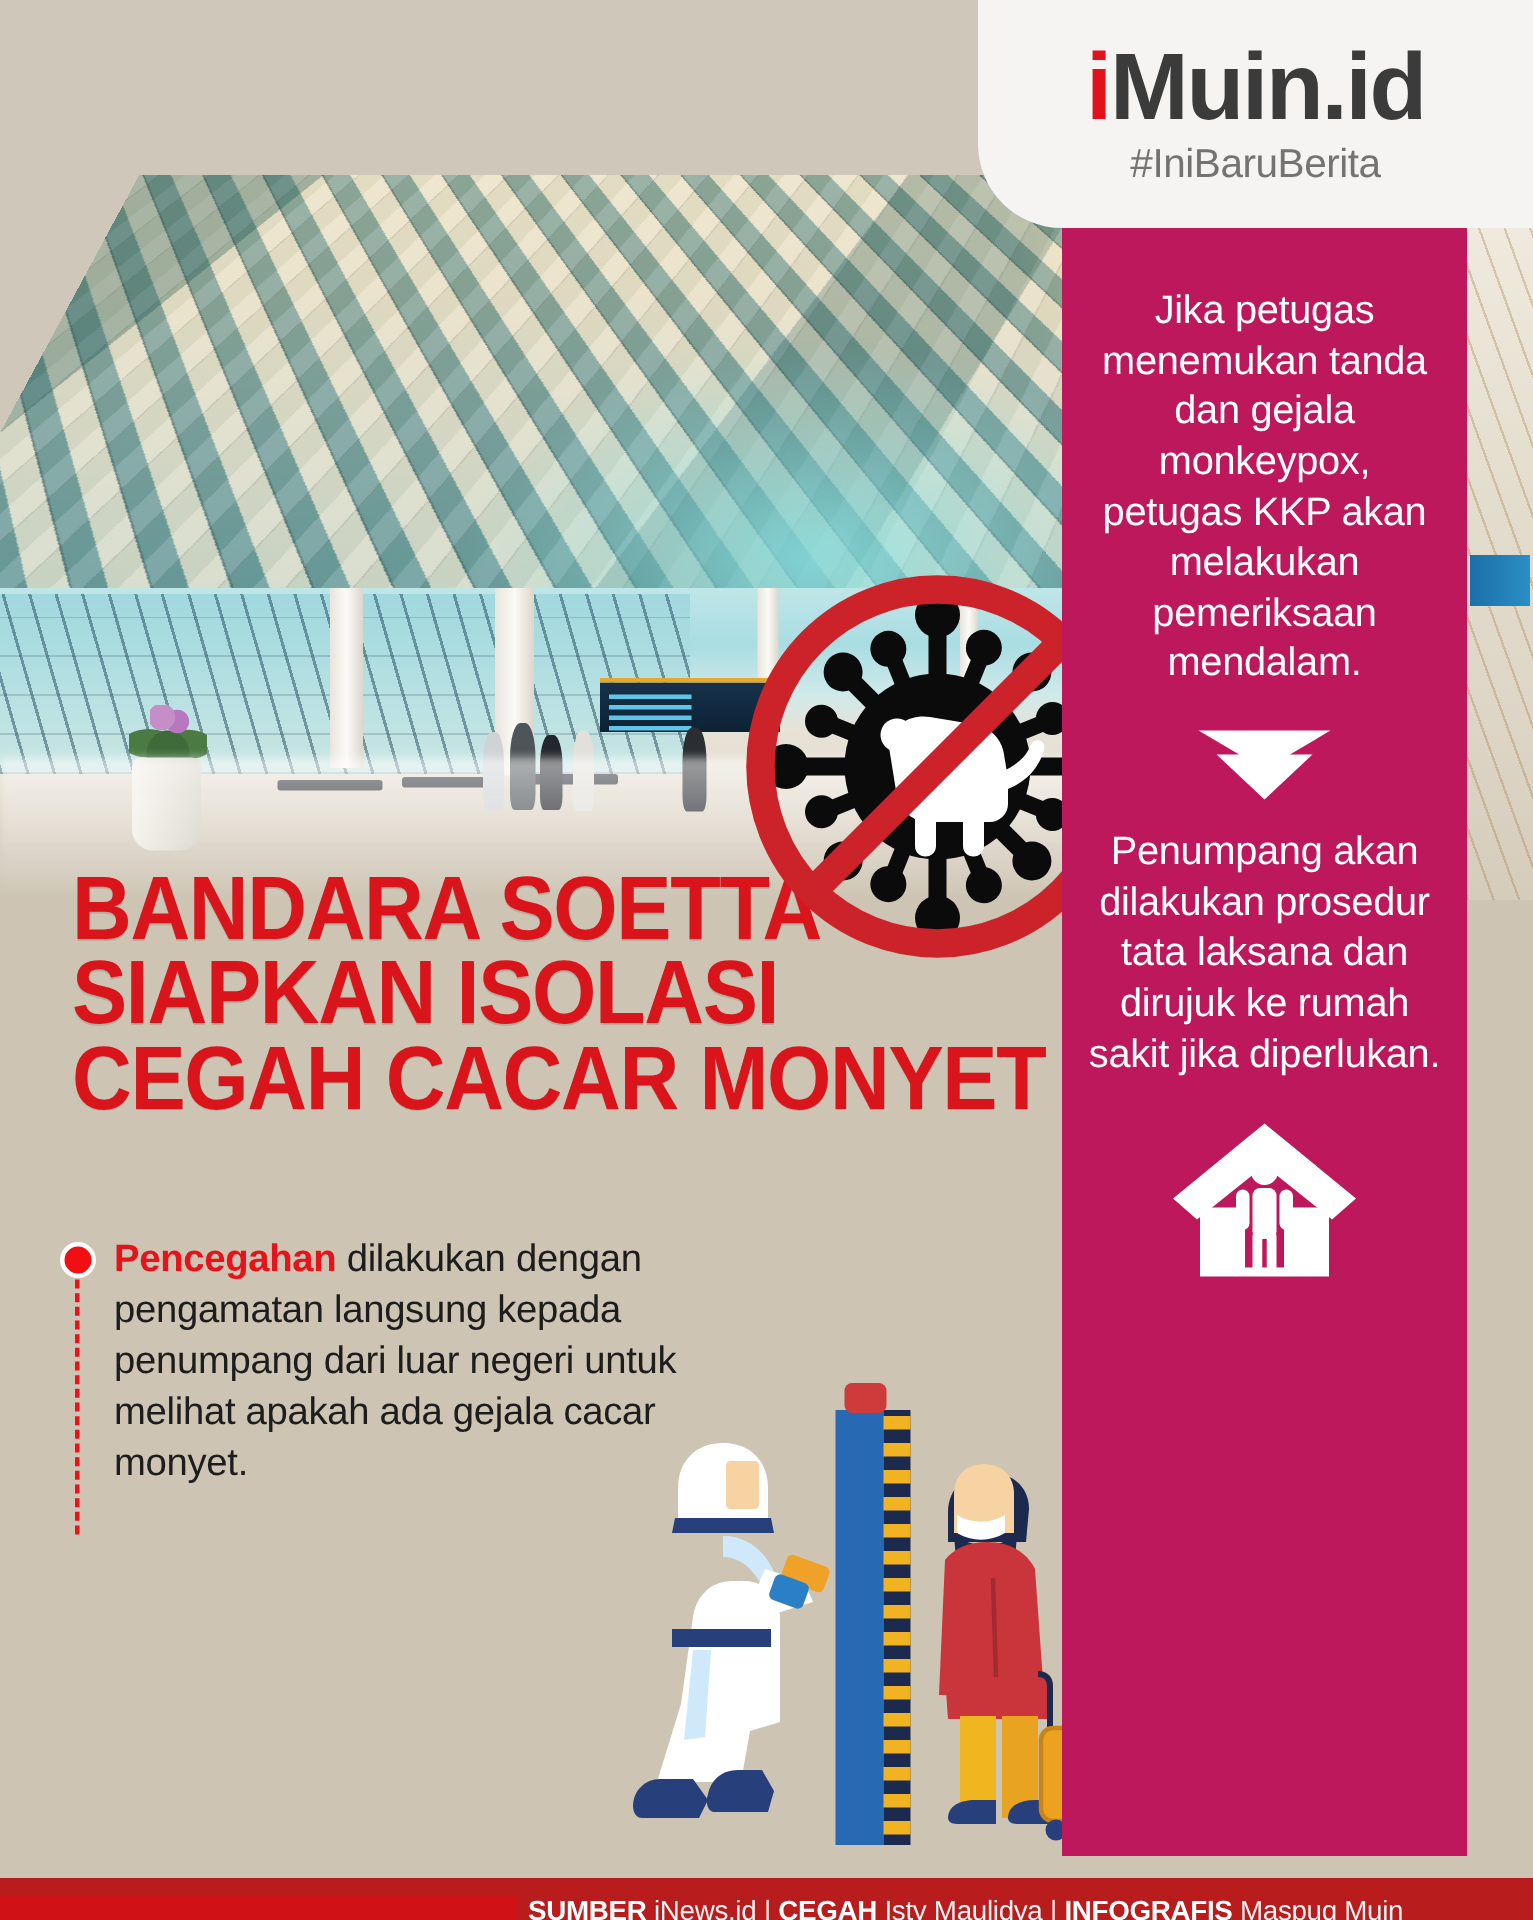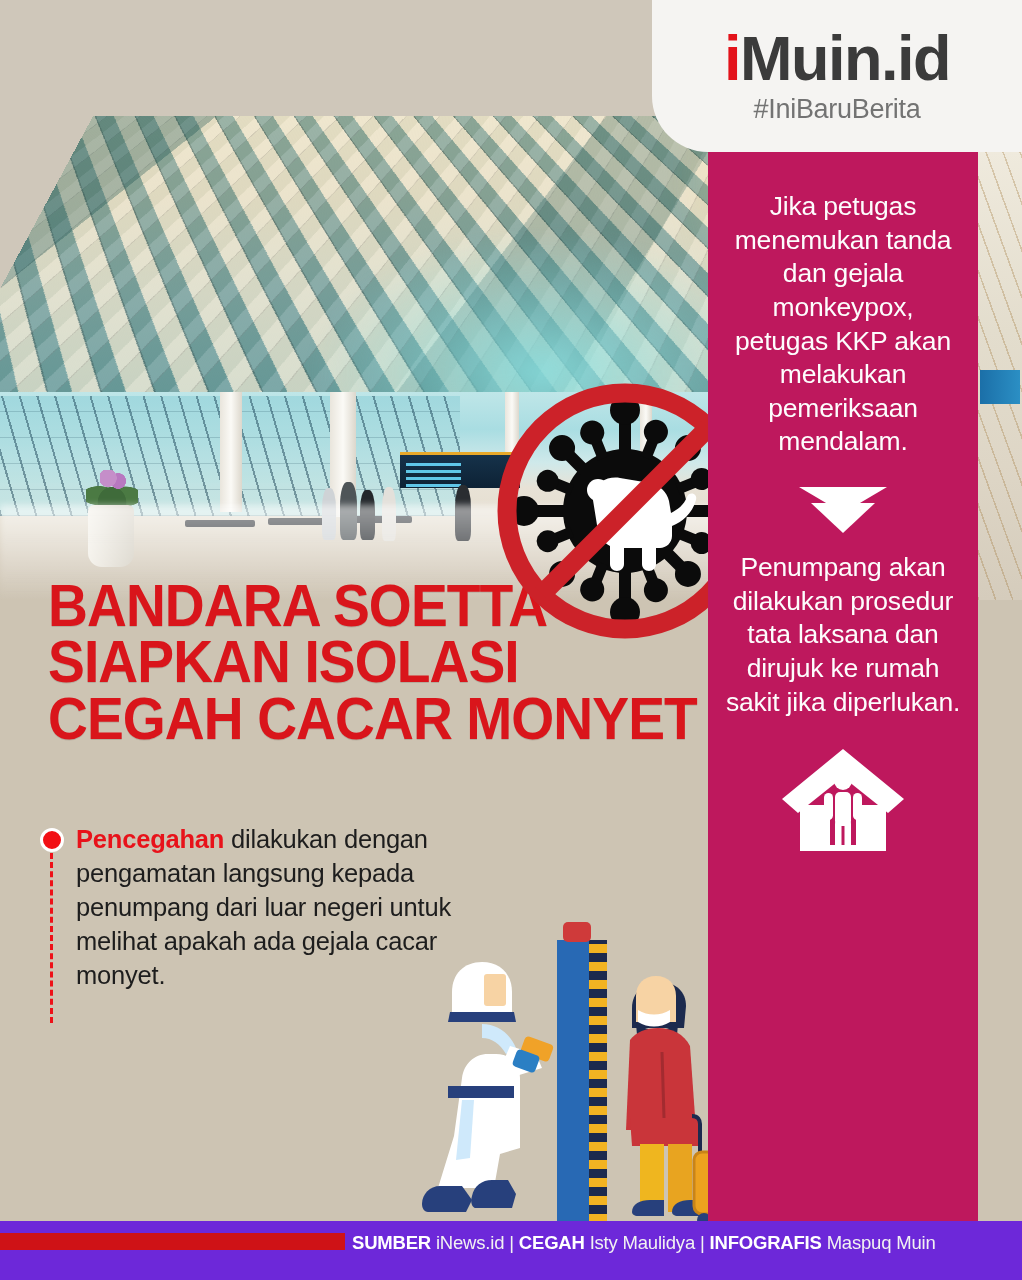--- a/index.html
+++ b/index.html
@@ -173,22 +173,22 @@
   .btext{
     font-size:25.5px; line-height:1.33; color:#1d1d1d; letter-spacing:-.2px;
   }
   .btext b{ color:#e8121a; }
 
   
   .scene{ position:absolute; left:400px; top:900px; width:320px; height:337px; z-index:22; }
 
   
   .footer{
-    position:absolute; left:0; bottom:0; width:1022px; height:59px;
-    background:#6d28d9; z-index:50;
+    position:absolute; left:0; bottom:0; width:1022px; height:28px;
+    background:#b91c1c; z-index:50;
     display:flex; align-items:center;text-align:right;
   }
   .footer .redbar{
     position:absolute; left:0; top:12px; width:345px; height:17px; background:#cf1216;
   }
   .footer .credits{
     position:absolute; left:352px; top:0; height:43px;
     display:flex; align-items:center;
     color:#f2f2f2; font-size:18.5px; letter-spacing:-.2px;
   }

